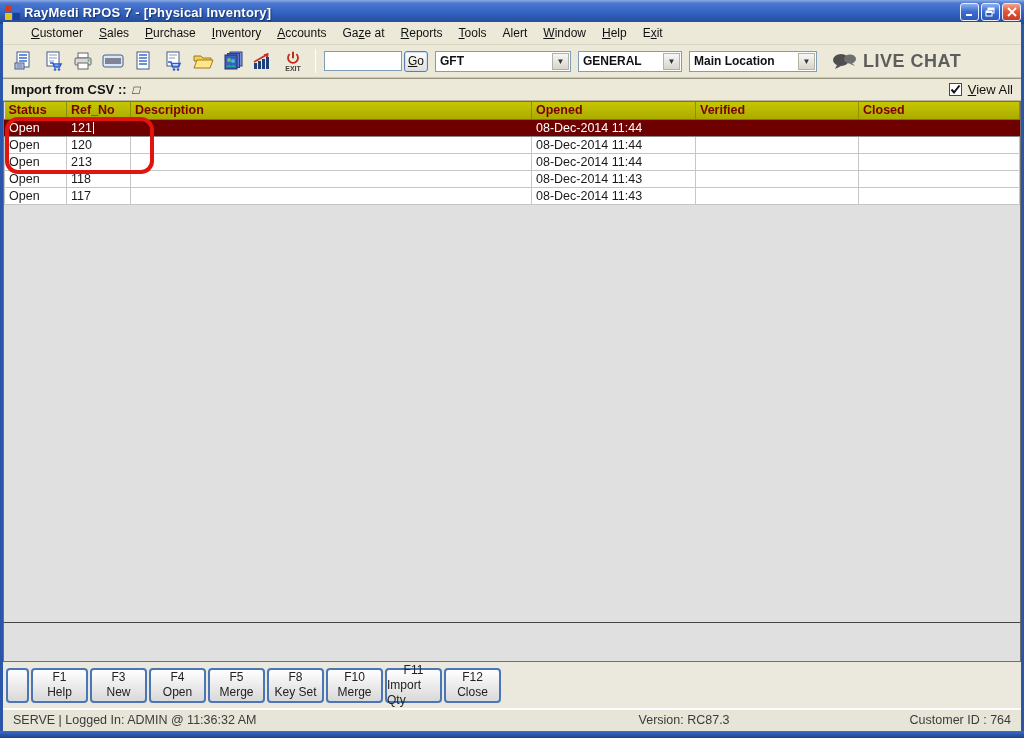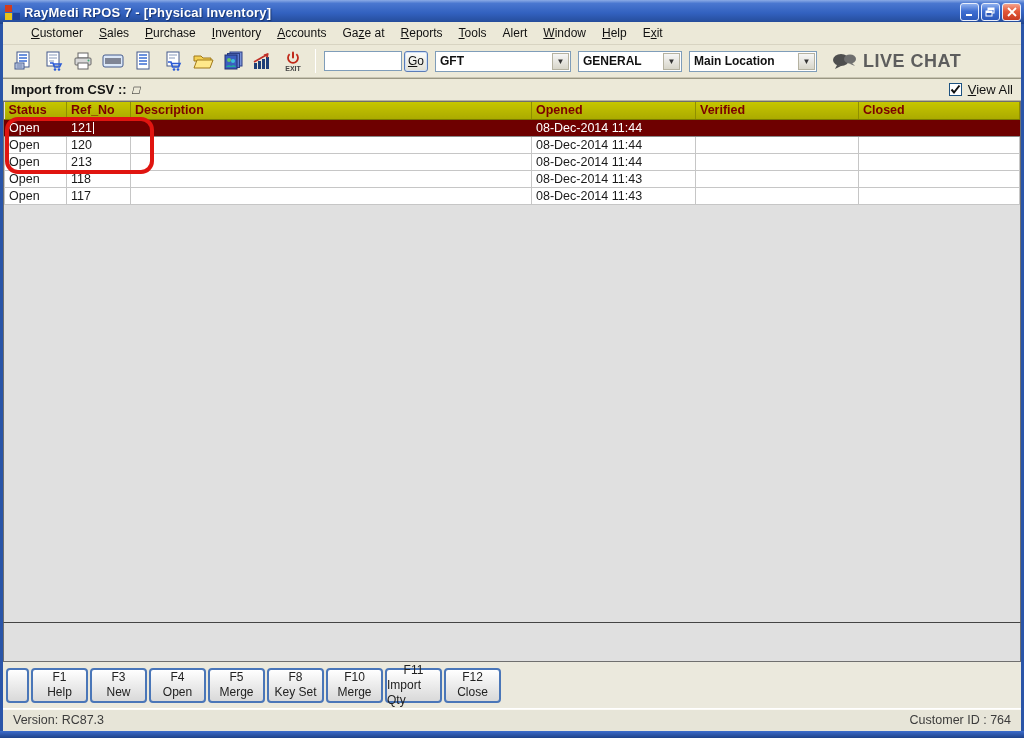--- a/index.html
+++ b/index.html
@@ -390,16 +390,17 @@
       <span>F11</span>
       <span>Import Qty</span>
     </span>
     <span class="fnbtn">
       <span>F12</span>
       <span>Close</span>
     </span>
   </div>
 
 <div class="statusbar">
+  <span class="status-left">SERVE |  Logged In: ADMIN  @ 11:36:32 AM</span>
   <span class="status-center">Version: RC87.3</span>
   <span class="status-right">Customer ID : 764</span>
 </div>
 <div class="bottomstrip"></div>
 
 </body></html>

